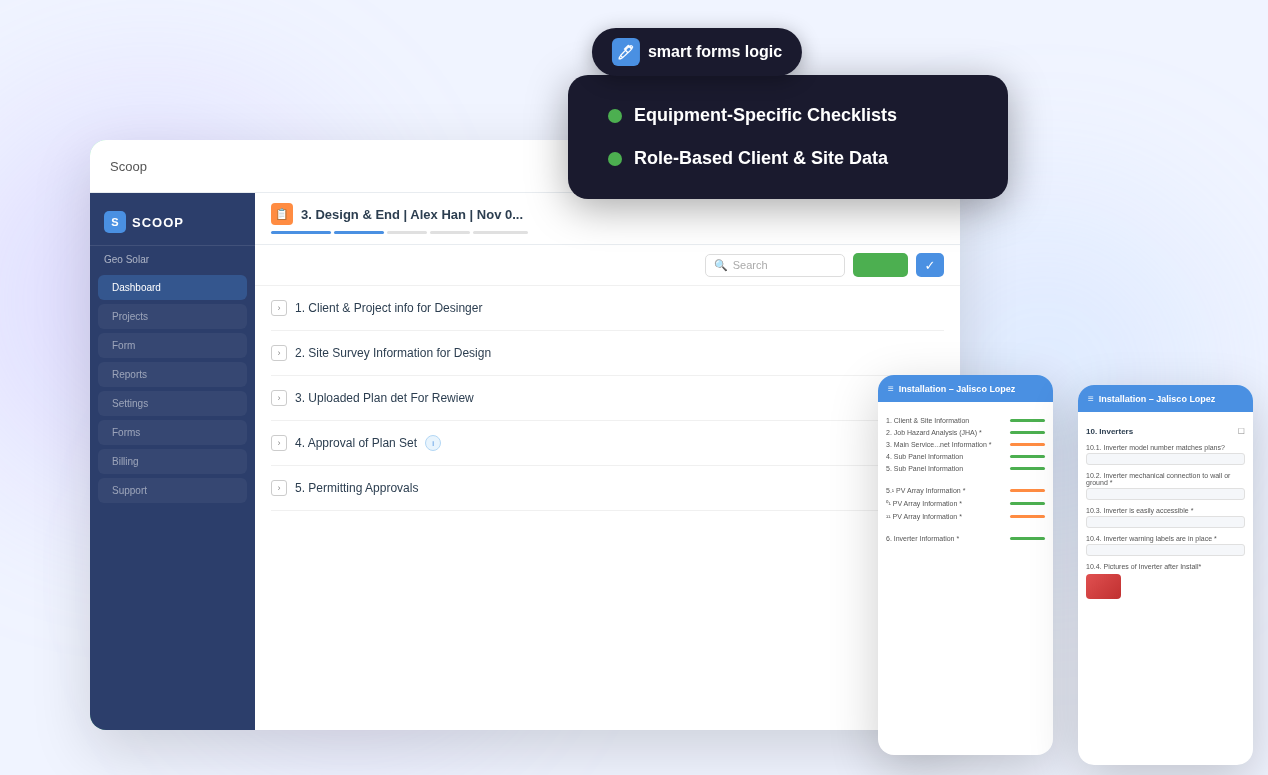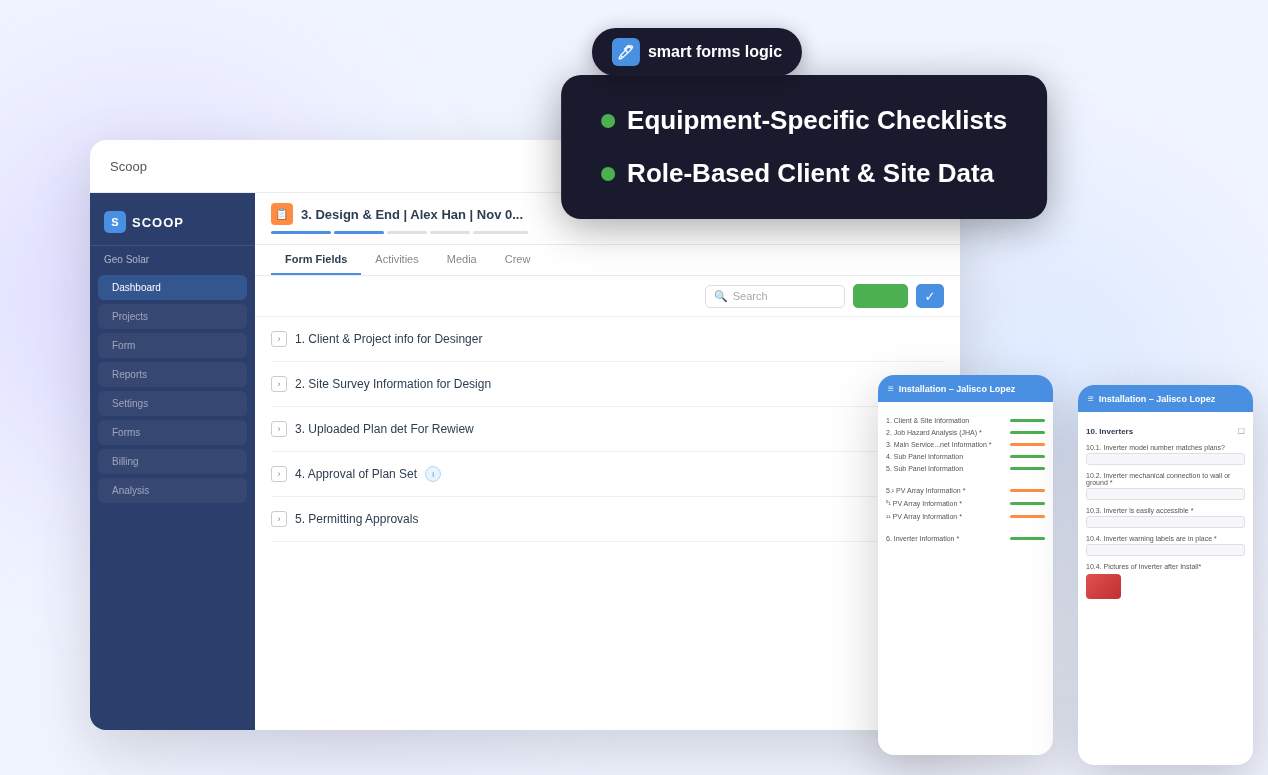--- a/index.html
+++ b/index.html
@@ -73,21 +73,21 @@
       padding: 30px 40px;
       z-index: 90;
       box-shadow: 0 8px 40px rgba(0,0,0,0.35);
       min-width: 440px;
     }
     .feature-item {
       display: flex;
       align-items: center;
       gap: 12px;
       margin-bottom: 22px;
-      font-size: 26px;
+      font-size: 18px;
       font-weight: 700;
     }
     .feature-item:last-child { margin-bottom: 0; }
     .feature-dot {
       width: 14px; height: 14px;
       background: #4caf50;
       border-radius: 50%;
       flex-shrink: 0;
     }
 
@@ -499,46 +499,40 @@
       <div class="sidebar-item">
         <span>Settings</span>
       </div>
       <div class="sidebar-item">
         <span>Forms</span>
       </div>
       <div class="sidebar-item">
         <span>Billing</span>
       </div>
       <div class="sidebar-item">
-        <span>Analysis</span>
+        <span>Support</span>
       </div>
     </div>
 
     <div class="content-area">
 
       <div class="form-header">
         <div class="form-title-row">
           <div class="form-icon">📋</div>
           <span class="form-title">3. Design &amp; End | Alex Han | Nov 0...</span>
         </div>
         <div class="progress-bars">
           <div class="progress-bar filled" style="width:60px"></div>
           <div class="progress-bar filled" style="width:50px"></div>
           <div class="progress-bar" style="width:40px"></div>
           <div class="progress-bar" style="width:40px"></div>
           <div class="progress-bar" style="width:55px"></div>
         </div>
       </div>
 
-      <div class="form-tabs">
-        <div class="form-tab active">Form Fields</div>
-        <div class="form-tab">Activities</div>
-        <div class="form-tab">Media</div>
-        <div class="form-tab">Crew</div>
-      </div>
 
       <div class="search-row">
         <div class="search-box">
           <span>🔍</span>
           <span>Search</span>
         </div>
         <div class="green-btn"></div>
         <div class="blue-btn">✓</div>
       </div>
 

